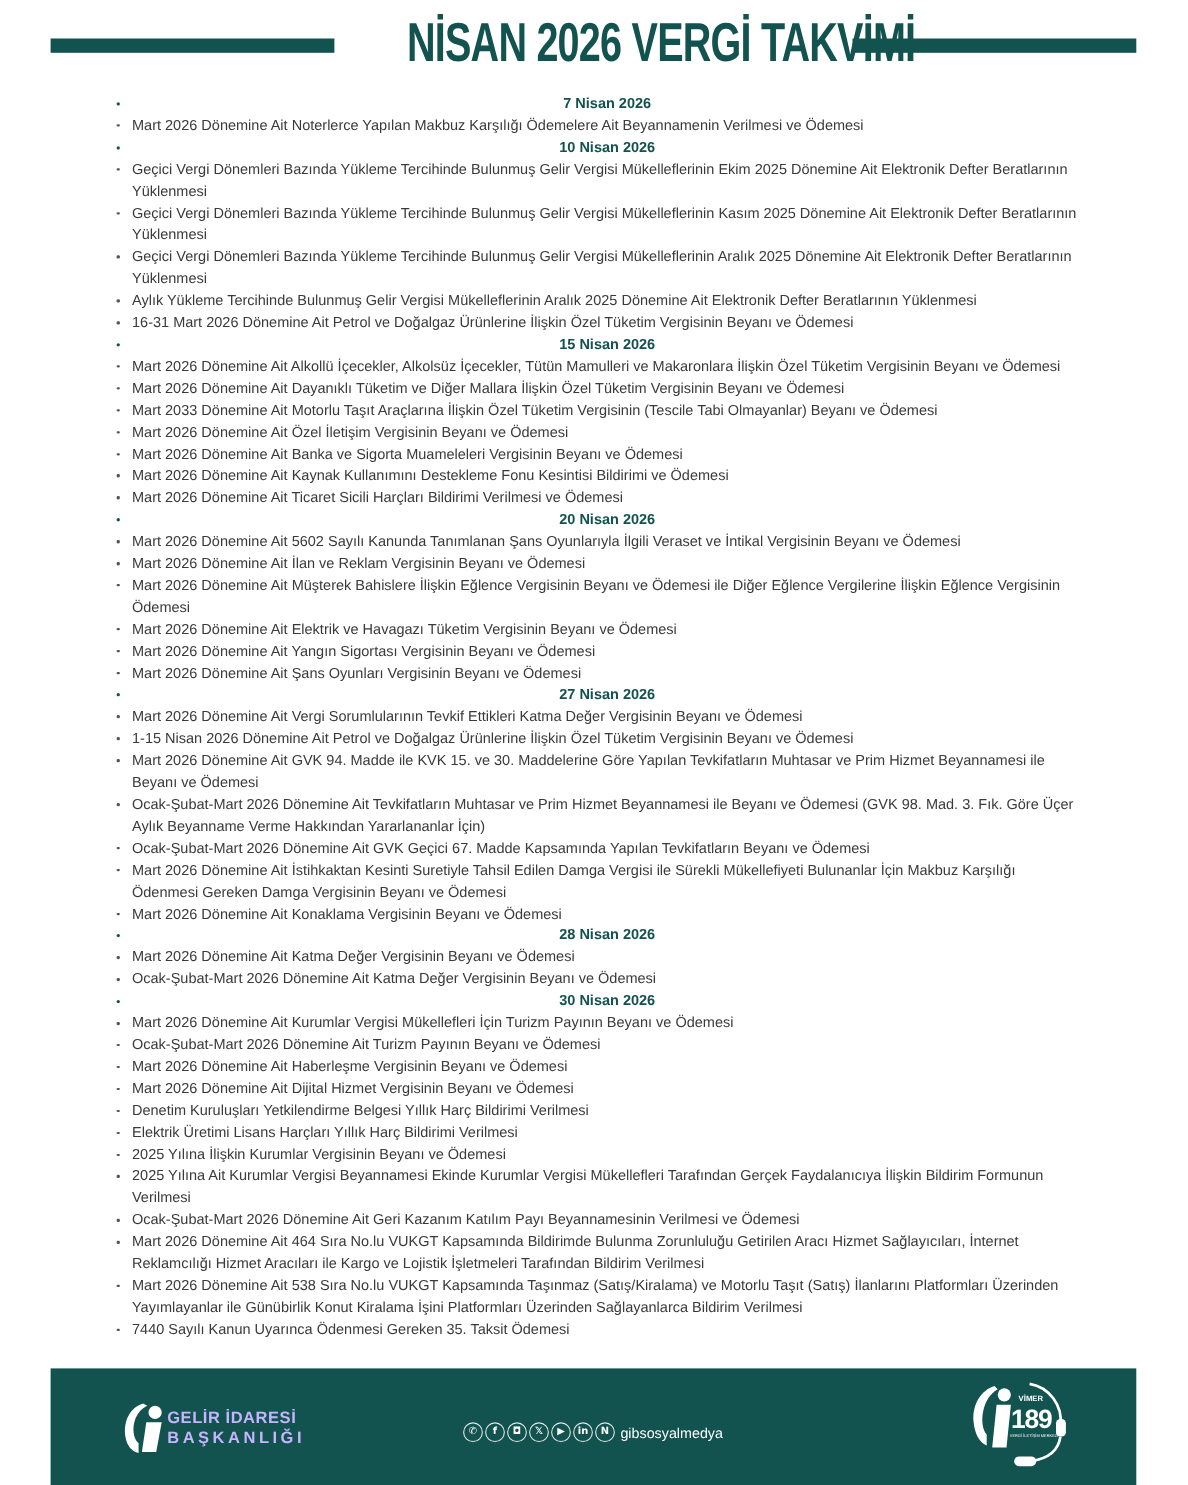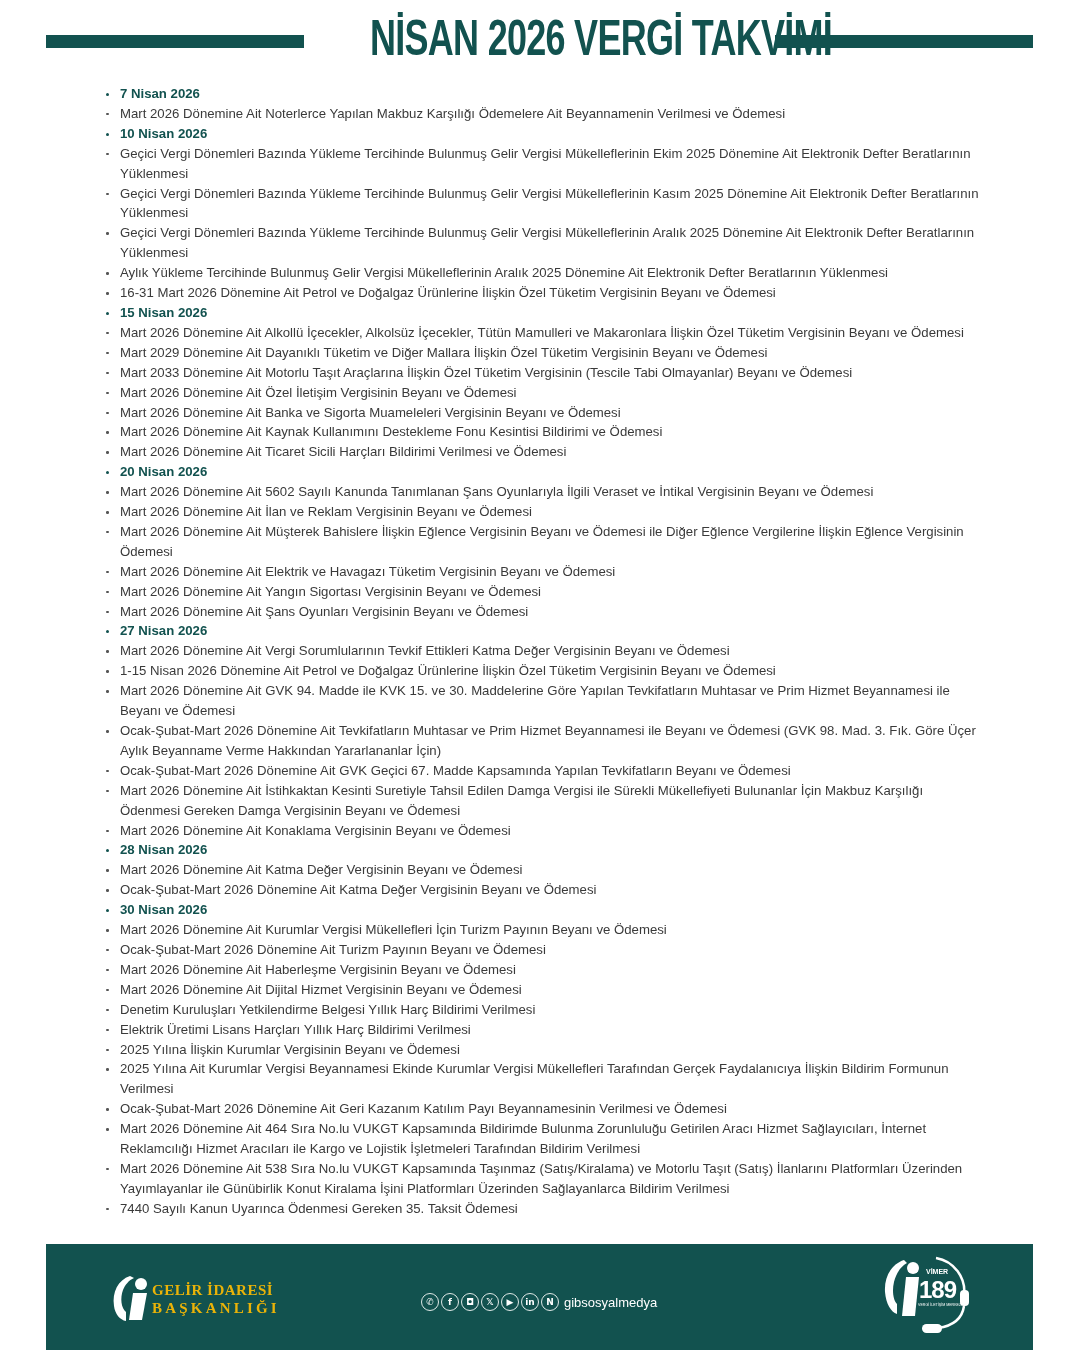--- a/index.html
+++ b/index.html
@@ -19,27 +19,27 @@
     white-space: nowrap;
   }
   .list {
     position: absolute; left: 104px; top: 84px; width: 880px; margin: 0; padding: 0; list-style: none;
     font-family: "Liberation Sans", sans-serif; font-size: 13.2px; line-height: 19.9px; color: #3a3a3a;
   }
   .list li { position: relative; padding-left: 16px; margin: 0; }
   .list li .bullet {
     position: absolute; left: 2px; top: 9px; width: 2.5px; height: 2.5px; border-radius: 50%; background: #555;
   }
-  .list li.date { color: #12524f; font-weight: bold; }
+  .list li.date { color: #12524f; font-weight: bold; text-align: center; }
   .list li.date .bullet { background: #12524f; width: 3px; height: 3px; }
   .footer { position: absolute; left: 46px; top: 1244px; width: 987px; height: 106px; background: #12524f; }
   .gib-logo { position: absolute; left: 66px; top: 30px; width: 160px; height: 50px; }
   .gib-mark { position: absolute; left: 0; top: 0; width: 40px; height: 48px; }
   .gib-text {
-    position: absolute; left: 40px; top: 7px; color: #eab308; font-family: Liberation Serif, serif;
+    position: absolute; left: 40px; top: 7px; color: #c4b5fd; font-family: Liberation Sans, sans-serif;
     font-weight: bold; font-size: 15px; line-height: 18px; letter-spacing: 0.5px; white-space: nowrap;
   }
   .gib-text .l2 { letter-spacing: 3.2px; }
   .social { position: absolute; left: 375px; top: 48px; height: 20px; display: flex; align-items: center; gap: 2px; }
   .sicon {
     width: 18px; height: 18px; border: 1px solid #dfe9e7; border-radius: 50%; display: flex; align-items: center;
     justify-content: center; color: #fff; font-family: "DejaVu Sans", sans-serif; font-size: 9px; font-weight: bold;
     box-sizing: border-box;
   }
   .handle { color: #fff; font-family: "Liberation Sans", sans-serif; font-size: 13px; margin-left: 3px; }
@@ -58,21 +58,21 @@
     <li class="date"><span class="bullet"></span><span>7 Nisan 2026</span></li>
     <li class="item"><span class="bullet"></span><span>Mart 2026 Dönemine Ait Noterlerce Yapılan Makbuz Karşılığı Ödemelere Ait Beyannamenin Verilmesi ve Ödemesi</span></li>
     <li class="date"><span class="bullet"></span><span>10 Nisan 2026</span></li>
     <li class="item"><span class="bullet"></span><span>Geçici Vergi Dönemleri Bazında Yükleme Tercihinde Bulunmuş Gelir Vergisi Mükelleflerinin Ekim 2025 Dönemine Ait Elektronik Defter Beratlarının Yüklenmesi</span></li>
     <li class="item"><span class="bullet"></span><span>Geçici Vergi Dönemleri Bazında Yükleme Tercihinde Bulunmuş Gelir Vergisi Mükelleflerinin Kasım 2025 Dönemine Ait Elektronik Defter Beratlarının Yüklenmesi</span></li>
     <li class="item"><span class="bullet"></span><span>Geçici Vergi Dönemleri Bazında Yükleme Tercihinde Bulunmuş Gelir Vergisi Mükelleflerinin Aralık 2025 Dönemine Ait Elektronik Defter Beratlarının Yüklenmesi</span></li>
     <li class="item"><span class="bullet"></span><span>Aylık Yükleme Tercihinde Bulunmuş Gelir Vergisi Mükelleflerinin Aralık 2025 Dönemine Ait Elektronik Defter Beratlarının Yüklenmesi</span></li>
     <li class="item"><span class="bullet"></span><span>16-31 Mart 2026 Dönemine Ait Petrol ve Doğalgaz Ürünlerine İlişkin Özel Tüketim Vergisinin Beyanı ve Ödemesi</span></li>
     <li class="date"><span class="bullet"></span><span>15 Nisan 2026</span></li>
     <li class="item"><span class="bullet"></span><span>Mart 2026 Dönemine Ait Alkollü İçecekler, Alkolsüz İçecekler, Tütün Mamulleri ve Makaronlara İlişkin Özel Tüketim Vergisinin Beyanı ve Ödemesi</span></li>
-    <li class="item"><span class="bullet"></span><span>Mart 2029 Dönemine Ait Dayanıklı Tüketim ve Diğer Mallara İlişkin Özel Tüketim Vergisinin Beyanı ve Ödemesi</span></li>
+    <li class="item"><span class="bullet"></span><span>Mart 2026 Dönemine Ait Dayanıklı Tüketim ve Diğer Mallara İlişkin Özel Tüketim Vergisinin Beyanı ve Ödemesi</span></li>
     <li class="item"><span class="bullet"></span><span>Mart 2033 Dönemine Ait Motorlu Taşıt Araçlarına İlişkin Özel Tüketim Vergisinin (Tescile Tabi Olmayanlar) Beyanı ve Ödemesi</span></li>
     <li class="item"><span class="bullet"></span><span>Mart 2026 Dönemine Ait Özel İletişim Vergisinin Beyanı ve Ödemesi</span></li>
     <li class="item"><span class="bullet"></span><span>Mart 2026 Dönemine Ait Banka ve Sigorta Muameleleri Vergisinin Beyanı ve Ödemesi</span></li>
     <li class="item"><span class="bullet"></span><span>Mart 2026 Dönemine Ait Kaynak Kullanımını Destekleme Fonu Kesintisi Bildirimi ve Ödemesi</span></li>
     <li class="item"><span class="bullet"></span><span>Mart 2026 Dönemine Ait Ticaret Sicili Harçları Bildirimi Verilmesi ve Ödemesi</span></li>
     <li class="date"><span class="bullet"></span><span>20 Nisan 2026</span></li>
     <li class="item"><span class="bullet"></span><span>Mart 2026 Dönemine Ait 5602 Sayılı Kanunda Tanımlanan Şans Oyunlarıyla İlgili Veraset ve İntikal Vergisinin Beyanı ve Ödemesi</span></li>
     <li class="item"><span class="bullet"></span><span>Mart 2026 Dönemine Ait İlan ve Reklam Vergisinin Beyanı ve Ödemesi</span></li>
     <li class="item"><span class="bullet"></span><span>Mart 2026 Dönemine Ait Müşterek Bahislere İlişkin Eğlence Vergisinin Beyanı ve Ödemesi ile Diğer Eğlence Vergilerine İlişkin Eğlence Vergisinin Ödemesi</span></li>
     <li class="item"><span class="bullet"></span><span>Mart 2026 Dönemine Ait Elektrik ve Havagazı Tüketim Vergisinin Beyanı ve Ödemesi</span></li>

